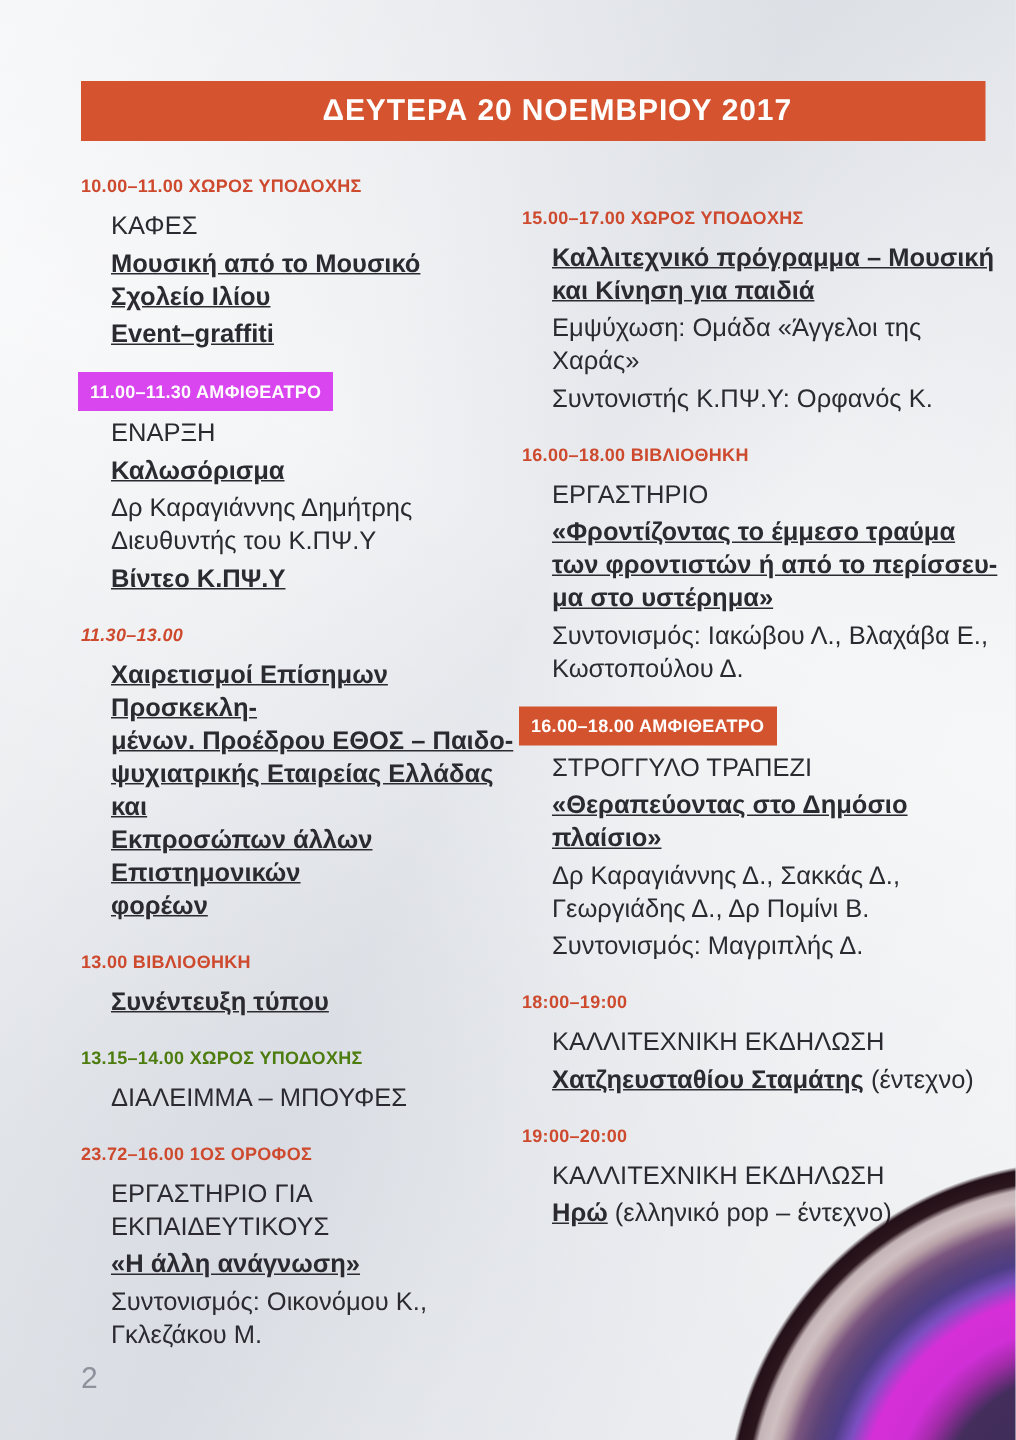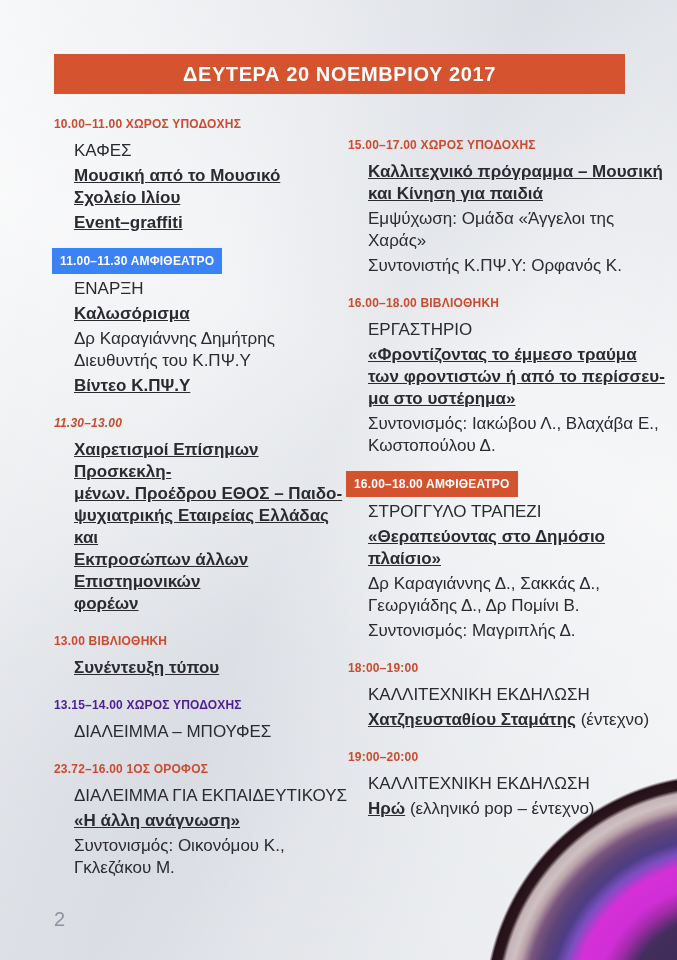--- a/index.html
+++ b/index.html
@@ -8,21 +8,21 @@
     font-family:"Liberation Sans","DejaVu Sans",sans-serif;
     background-color:#eaecef;
     background-image:
       linear-gradient(115deg, rgba(255,255,255,.55) 0%, rgba(255,255,255,0) 30%, rgba(196,201,211,.25) 48%, rgba(255,255,255,0) 62%, rgba(255,255,255,.4) 100%),
       linear-gradient(25deg, rgba(208,212,220,.3) 0%, rgba(255,255,255,0) 35%, rgba(255,255,255,.5) 60%, rgba(203,208,217,.25) 100%),
       radial-gradient(ellipse 500px 380px at 25% 80%, rgba(214,218,226,.45), rgba(255,255,255,0) 70%);
   }
   .banner{
     position:absolute;left:54px;top:54px;width:571px;height:40px;
     display:flex;align-items:center;justify-content:center;
-    color:#fff;font-weight:bold;font-size:20px;letter-spacing:.6px;
+    color:#fff;font-weight:bold;font-size:20px;letter-spacing:.6px;padding-left:32px;
   }
   .col{position:absolute;top:112px;}
   .col-left{left:54px;width:300px;}
   .col-right{left:348px;width:326px;margin-top:21px;}
   .block{margin:0 0 14px 0;}
   .time-header{
     font-weight:bold;font-size:12px;line-height:24px;letter-spacing:.2px;
     margin:0 0 4px 0;
   }
   .time-header.chip{
@@ -66,41 +66,41 @@
 </div>
 
 <div class="col col-left">
     <section class="block">
       <div class="time-header" style="color: rgb(206, 74, 46);">10.00–11.00 ΧΩΡΟΣ ΥΠΟΔΟΧΗΣ</div>
       <p class="line"><span class="regular">ΚΑΦΕΣ</span></p>
       <p class="line"><span class="bold">Μουσική από το Μουσικό
 Σχολείο Ιλίου</span></p>
       <p class="line"><span class="bold">Event–graffiti</span></p>
     </section>
-    <section class="block"><div class="time-header chip" style="color: rgb(206, 74, 46); background: #3b82f6;">11.00–11.30 ΑΜΦΙΘΕΑΤΡΟ</div><p class="line"><span class="regular">ΕΝΑΡΞΗ</span></p><p class="line"><span class="bold">Καλωσόρισμα</span></p><p class="line"><span class="regular">Δρ Καραγιάννης Δημήτρης
+    <section class="block"><div class="time-header chip" style="color: rgb(206, 74, 46); background: #d946ef;">11.00–11.30 ΑΜΦΙΘΕΑΤΡΟ</div><p class="line"><span class="regular">ΕΝΑΡΞΗ</span></p><p class="line"><span class="bold">Καλωσόρισμα</span></p><p class="line"><span class="regular">Δρ Καραγιάννης Δημήτρης
 Διευθυντής του Κ.ΠΨ.Υ</span></p><p class="line"><span class="bold">Βίντεο Κ.ΠΨ.Υ</span></p></section>
     <section class="block">
       <div class="time-header" style="color: rgb(206, 74, 46); font-style: italic;">11.30–13.00</div>
       <p class="line"><span class="bold">Χαιρετισμοί Επίσημων Προσκεκλη-
 μένων. Προέδρου ΕΘΟΣ – Παιδο-
 ψυχιατρικής Εταιρείας Ελλάδας και
 Εκπροσώπων άλλων Επιστημονικών
 φορέων</span></p>
     </section>
     <section class="block">
       <div class="time-header" style="color: rgb(206, 74, 46);">13.00 ΒΙΒΛΙΟΘΗΚΗ</div>
       <p class="line"><span class="bold">Συνέντευξη τύπου</span></p>
     </section>
     <section class="block">
-      <div class="time-header" style="color: #4c1d95;">13.15–14.00 ΧΩΡΟΣ ΥΠΟΔΟΧΗΣ</div>
+      <div class="time-header" style="color: #4d7c0f;">13.15–14.00 ΧΩΡΟΣ ΥΠΟΔΟΧΗΣ</div>
       <p class="line"><span class="regular">ΔΙΑΛΕΙΜΜΑ – ΜΠΟΥΦΕΣ</span></p>
     </section>
     <section class="block">
       <div class="time-header" style="color: rgb(206, 74, 46);">23.72–16.00 1ΟΣ ΟΡΟΦΟΣ</div>
-      <p class="line"><span class="regular">ΔΙΑΛΕΙΜΜΑ ΓΙΑ ΕΚΠΑΙΔΕΥΤΙΚΟΥΣ</span></p>
+      <p class="line"><span class="regular">ΕΡΓΑΣΤΗΡΙΟ ΓΙΑ ΕΚΠΑΙΔΕΥΤΙΚΟΥΣ</span></p>
       <p class="line"><span class="bold">«Η άλλη ανάγνωση»</span></p>
       <p class="line"><span class="regular">Συντονισμός: Οικονόμου Κ.,
 Γκλεζάκου Μ.</span></p>
     </section>
   </div>
 <div class="col col-right">
     <section class="block">
       <div class="time-header" style="color: rgb(206, 74, 46);">15.00–17.00 ΧΩΡΟΣ ΥΠΟΔΟΧΗΣ</div>
       <p class="line"><span class="bold">Καλλιτεχνικό πρόγραμμα – Μουσική
 και Κίνηση για παιδιά</span></p>

